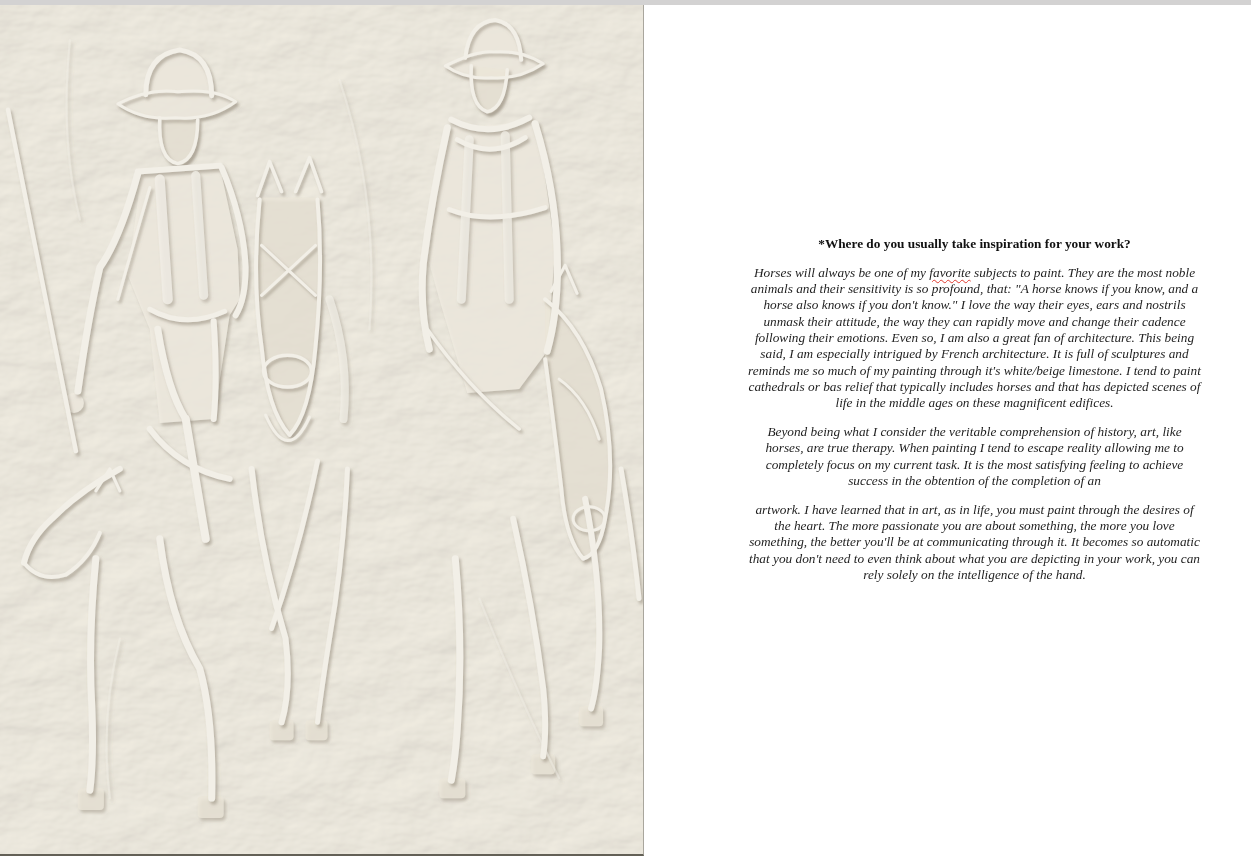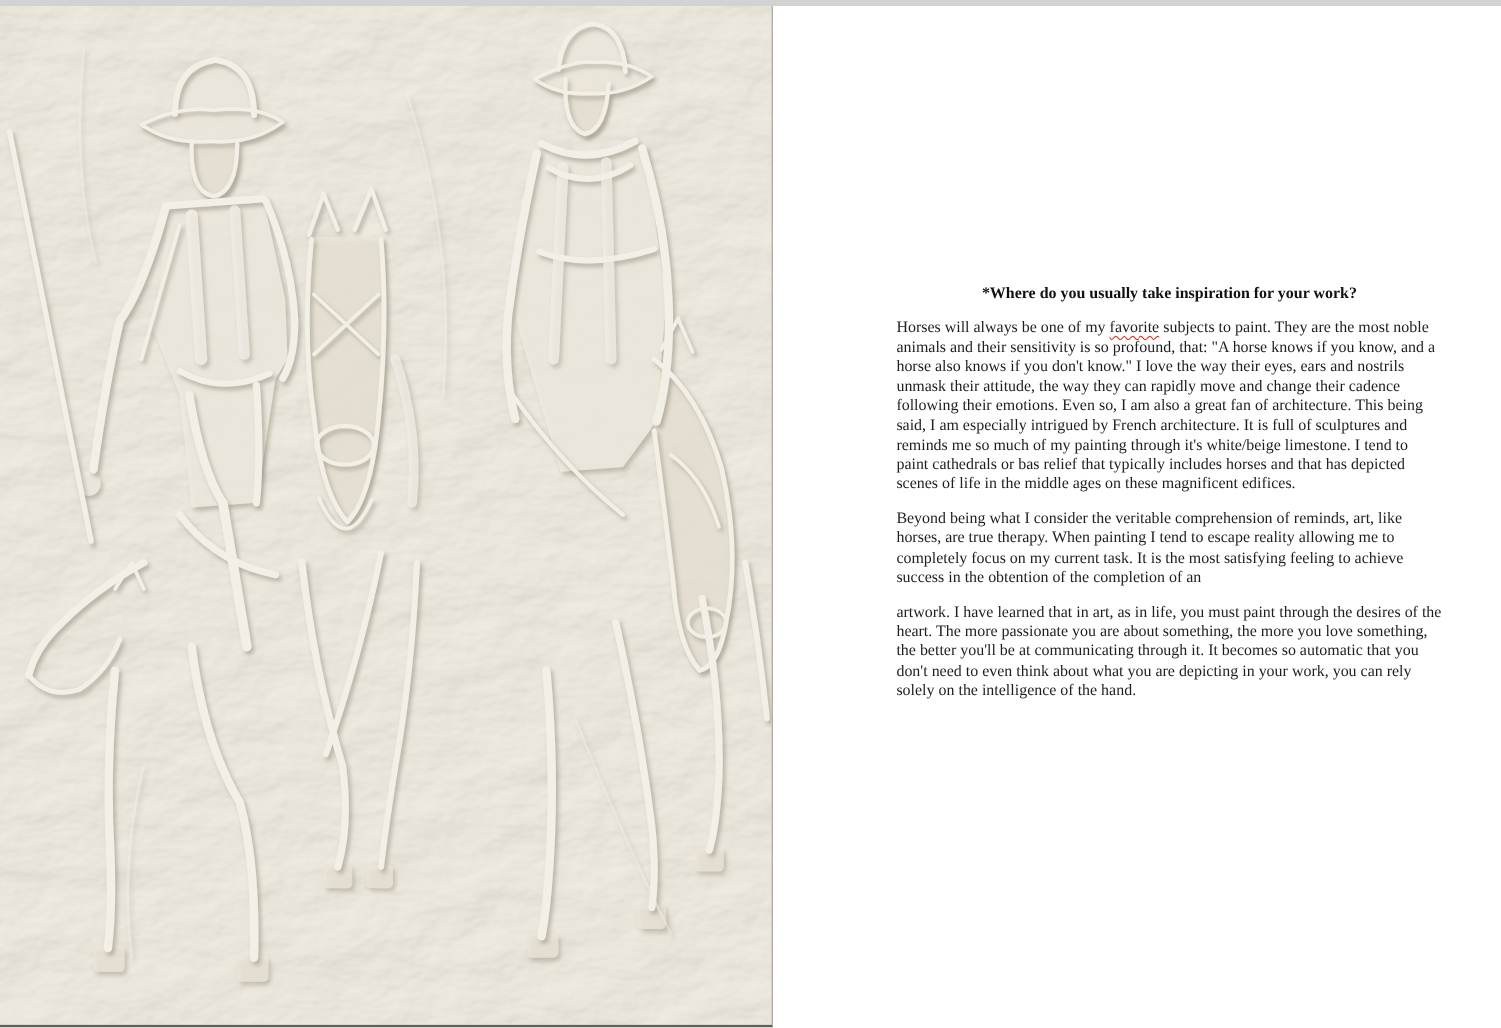--- a/index.html
+++ b/index.html
@@ -17,21 +17,21 @@
              border-bottom:2px solid #636056;background:#d9d5cb;z-index:1;}
   .art-panel svg{display:block;width:100%;height:100%;}
 
   
   .text-pane{position:absolute;left:645px;top:0;width:720px;height:857px;
              background:#ffffff;z-index:2;margin-left:11px;}
   .article{position:absolute;left:91px;top:236px;width:455px;
            color:#1e1e1e;font-size:13.3px;line-height:16.3px;}
   .question{font-size:13.3px;line-height:16.3px;font-weight:bold;
             text-align:center;margin:0 0 12.5px 0;color:#111;}
-  .answer{margin:0 0 12.5px 0;text-align:left;}
+  .answer{margin:0 0 12.5px 0;text-align:center;font-style:italic;}
   .misspelled{text-decoration-line:underline;text-decoration-style:wavy;
               text-decoration-color:#e03a2f;text-decoration-thickness:1px;
               text-underline-offset:2px;}
 </style>
 </head>
 <body>
 
 <div class="screen">
 
   <div class="top-strip"></div>
@@ -156,20 +156,20 @@
   </figure>
 
   <main class="text-pane">
     <section class="article">
 
       <h3 class="question">*Where do you usually take inspiration for your work?</h3>
 
       <p class="answer"><span>Horses will always be one of my </span><span class="misspelled">favorite</span><span> subjects to paint. They are the most noble animals and their sensitivity is so profound, that: "A horse knows if you know, and a horse also knows if you don't know." I love the way their eyes, ears and nostrils unmask their attitude, the way they can rapidly move and change their cadence following their emotions. Even so, I am also a great fan of architecture. This being said, I am especially intrigued by French architecture. It is full of sculptures and reminds me so much of my painting through it's white/beige limestone. I tend to paint cathedrals or bas relief that typically includes horses and that has depicted scenes of life in the middle ages on these magnificent edifices.</span></p>
 
 
-      <p class="answer">Beyond being what I consider the veritable comprehension of reminds, art, like horses, are true therapy. When painting I tend to escape reality allowing me to completely focus on my current task. It is the most satisfying feeling to achieve success in the obtention of the completion of an</p>
+      <p class="answer">Beyond being what I consider the veritable comprehension of history, art, like horses, are true therapy. When painting I tend to escape reality allowing me to completely focus on my current task. It is the most satisfying feeling to achieve success in the obtention of the completion of an</p>
 
       <p class="answer">artwork. I have learned that in art, as in life, you must paint through the desires of the heart. The more passionate you are about something, the more you love something, the better you'll be at communicating through it. It becomes so automatic that you don't need to even think about what you are depicting in your work, you can rely solely on the intelligence of the hand.</p>
 
     </section>
   </main>
 
 </div>
 
 </body></html>

